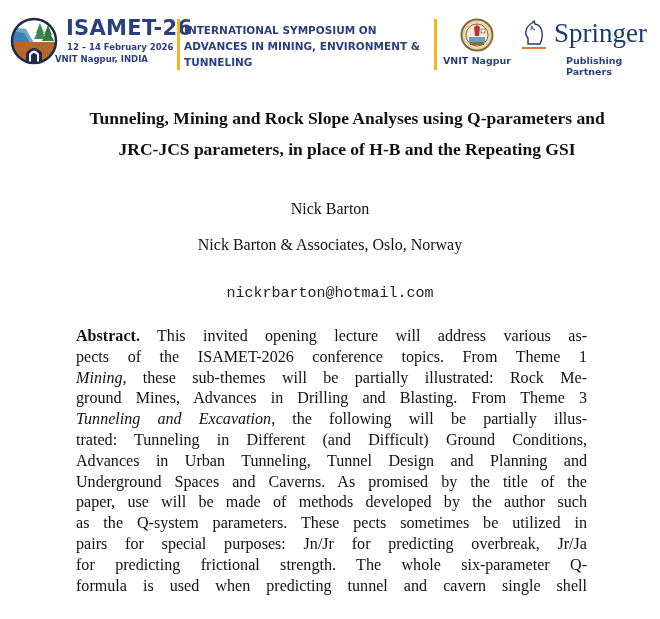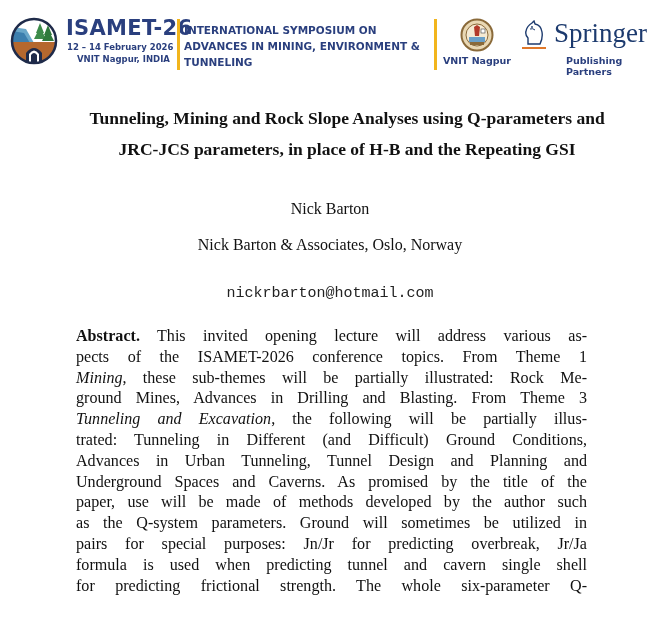--- a/index.html
+++ b/index.html
@@ -1,21 +1,21 @@
 <!DOCTYPE html>
 <html><head>
 <meta charset="utf-8">
 <style>
   html, body { margin:0; padding:0; background:#ffffff; }
   body { width:660px; height:619px; overflow:hidden; position:relative; font-family:"Liberation Serif", serif; color:#111; }
   .header { position:absolute; left:0; top:0; width:660px; height:78px; }
   .logo-circle { position:absolute; left:10px; top:17px; width:48px; height:48px; }
   .conf-name { position:absolute; left:66px; top:16px; font-family:"DejaVu Sans", sans-serif; font-weight:bold; font-size:21px; color:#2a3f7e; letter-spacing:0.3px; line-height:24px; }
   .conf-dates { position:absolute; left:67px; top:42px; font-family:"DejaVu Sans", sans-serif; font-weight:bold; font-size:8.5px; color:#2a3f7e; line-height:11px; }
-  .conf-venue { position:absolute; left:77px; top:54px; font-family:"DejaVu Sans", sans-serif; font-weight:bold; font-size:8.5px; color:#2a3f7e; line-height:11px; }
+  .conf-venue { position:absolute; left:55px; top:54px; font-family:"DejaVu Sans", sans-serif; font-weight:bold; font-size:8.5px; color:#2a3f7e; line-height:11px; }
   .vbar { position:absolute; width:3px; background:#f2b51c; }
   .vbar1 { left:177px; top:19px; height:51px; }
   .vbar2 { left:434px; top:19px; height:51px; }
   .symposium { position:absolute; left:184px; top:22px; font-family:"DejaVu Sans", sans-serif; font-weight:bold; font-size:10.5px; color:#2a3f7e; line-height:16px; }
   .vnit-logo { position:absolute; left:460px; top:18px; width:34px; height:34px; }
   .vnit-label { position:absolute; left:443px; top:55px; font-family:"DejaVu Sans", sans-serif; font-weight:bold; font-size:9.5px; color:#2a3f7e; }
   .springer-horse { position:absolute; left:522px; top:20px; width:24px; height:26px; }
   .springer-underline { position:absolute; left:522px; top:47px; width:24px; height:2px; background:#e0782a; }
   .springer-word { position:absolute; left:554px; top:17px; font-family:"Liberation Serif", serif; font-size:27px; color:#1c3a6e; line-height:32px; }
   .springer-partners { position:absolute; left:530px; top:55px; font-family:"DejaVu Sans", sans-serif; font-weight:bold; font-size:9.5px; color:#2a3f7e;margin-left:36px; }
@@ -99,17 +99,17 @@
 <div class="abstract">
   <span class="line"><b>Abstract.</b><span> This invited opening lecture will address various as-</span></span>
   <span class="line">pects of the ISAMET-2026 conference topics. From Theme 1</span>
   <span class="line"><i>Mining</i><span>, these sub-themes will be partially illustrated: Rock Me-</span></span>
   <span class="line">ground Mines, Advances in Drilling and Blasting. From Theme 3</span>
   <span class="line"><i>Tunneling and Excavation</i><span>, the following will be partially illus-</span></span>
   <span class="line">trated: Tunneling in Different (and Difficult) Ground Conditions,</span>
   <span class="line">Advances in Urban Tunneling, Tunnel Design and Planning and</span>
   <span class="line">Underground Spaces and Caverns. As promised by the title of the</span>
   <span class="line">paper, use will be made of methods developed by the author such</span>
-  <span class="line">as the Q-system parameters. Ground will sometimes be utilized in</span>
+  <span class="line">as the Q-system parameters. These pects sometimes be utilized in</span>
   <span class="line">pairs for special purposes: Jn/Jr for predicting overbreak, Jr/Ja</span>
+  <span class="line">for predicting frictional strength. The whole six-parameter Q-</span>
   <span class="line">formula is used when predicting tunnel and cavern single shell</span>
-  <span class="line">for predicting frictional strength. The whole six-parameter Q-</span>
 </div>
 
 </body></html>

